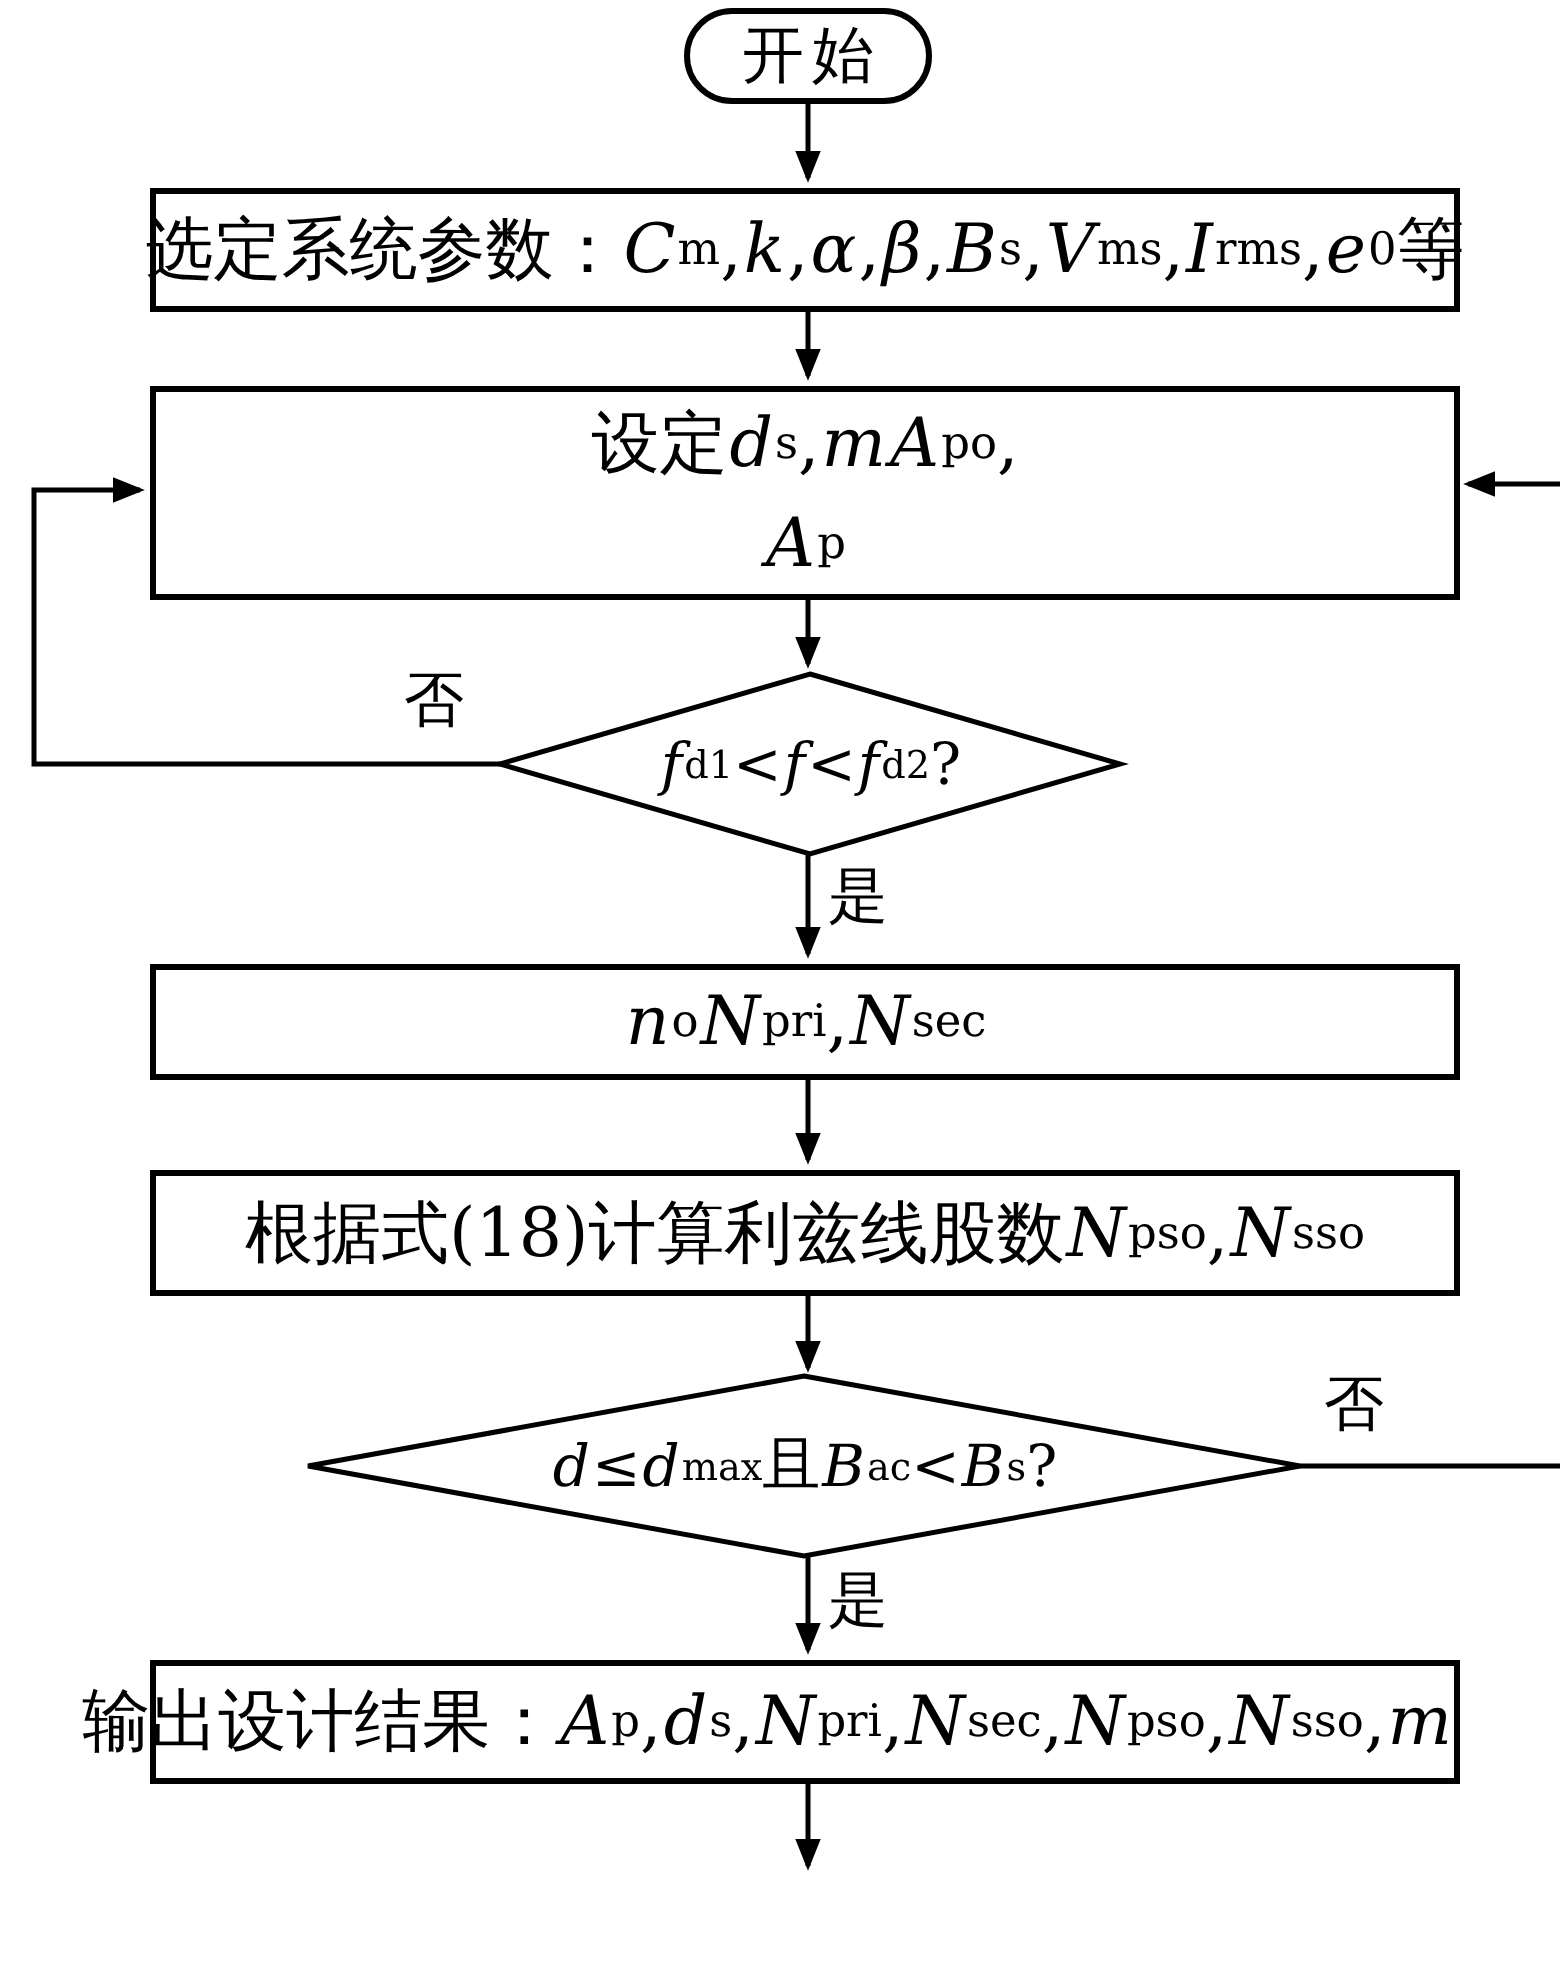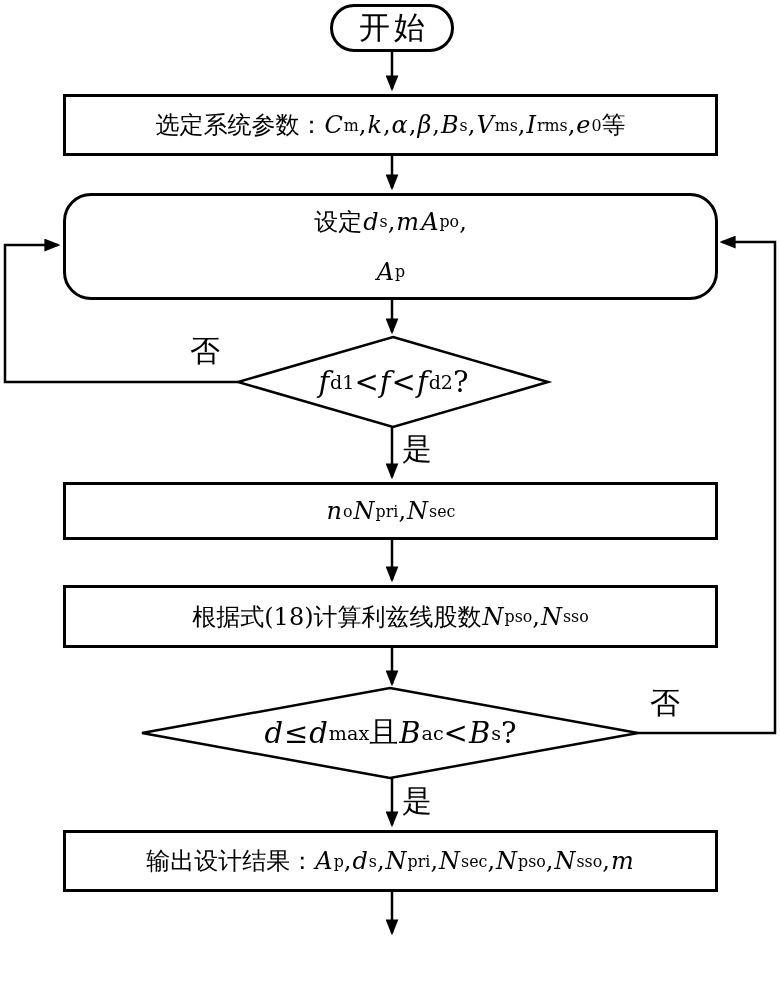--- a/index.html
+++ b/index.html
@@ -1,25 +1,25 @@
 <!DOCTYPE html>
 <html><head>
 <meta charset="utf-8">
 <style>
   html,body{margin:0;padding:0;}
   body{
     width:780px;height:990px;background:#ffffff;position:relative;overflow:hidden;
     font-family:"DejaVu Serif","Liberation Serif",serif;color:#000;
   }
-  #canvas{position:absolute;left:0;top:0;width:663px;height:990px;}
+  #canvas{position:absolute;left:12px;top:0;width:663px;height:990px;}
   svg.wires{position:absolute;left:0;top:0;z-index:0;}
   .node{
     position:absolute;box-sizing:border-box;border:3px solid #000;background:#fff;
     display:flex;align-items:center;justify-content:center;text-align:center;
-    font-size:24px;z-index:1;white-space:nowrap;
+    font-size:34px;z-index:1;white-space:nowrap;
   }
   .stadium{border-radius:26px;font-size:31px;letter-spacing:4px;padding-left:4px;}
   .dtext{
     position:absolute;display:flex;align-items:center;justify-content:center;
     font-size:29px;z-index:2;background:transparent;border:none;white-space:nowrap;
   }
   .edge-label{
     position:absolute;font-size:30px;z-index:2;line-height:1;
   }
   .twoline{flex-direction:column;justify-content:center;}
@@ -78,21 +78,21 @@
       <span class="msub">ms</span>
       <span>,</span>
       <span class="mi">I</span>
       <span class="msub">rms</span>
       <span>,</span>
       <span class="mi">e</span>
       <span class="msub">0</span>
       <span>等</span>
     </div>
 
-  <div class="node twoline" style="left:63px;top:193px;width:655px;height:107px;border-radius:28px;">
+  <div class="node twoline" style="left:63px;top:193px;width:655px;height:107px;">
     <div class="line">
         <span>设定</span>
         <span class="mi">d</span>
         <span class="msub">s</span>
         <span>,</span>
         <span class="mi">m</span>
         <span class="mi">A</span>
         <span class="msub">po</span>
         <span>,</span>
       </div>
@@ -114,21 +114,21 @@
 
   <div class="node" style="left:63px;top:585px;width:655px;height:63px;">
       <span>根据式(18)计算利兹线股数</span>
       <span class="mi">N</span>
       <span class="msub">pso</span>
       <span>,</span>
       <span class="mi">N</span>
       <span class="msub">sso</span>
     </div>
 
-  <div class="node" style="left:63px;top:830px;width:655px;height:62px;">
+  <div class="node" style="left:63px;top:830px;width:655px;height:62px;justify-content:flex-end;">
       <span>输出设计结果：</span>
       <span class="mi">A</span>
       <span class="msub">p</span>
       <span>,</span>
       <span class="mi">d</span>
       <span class="msub">s</span>
       <span>,</span>
       <span class="mi">N</span>
       <span class="msub">pri</span>
       <span>,</span>

